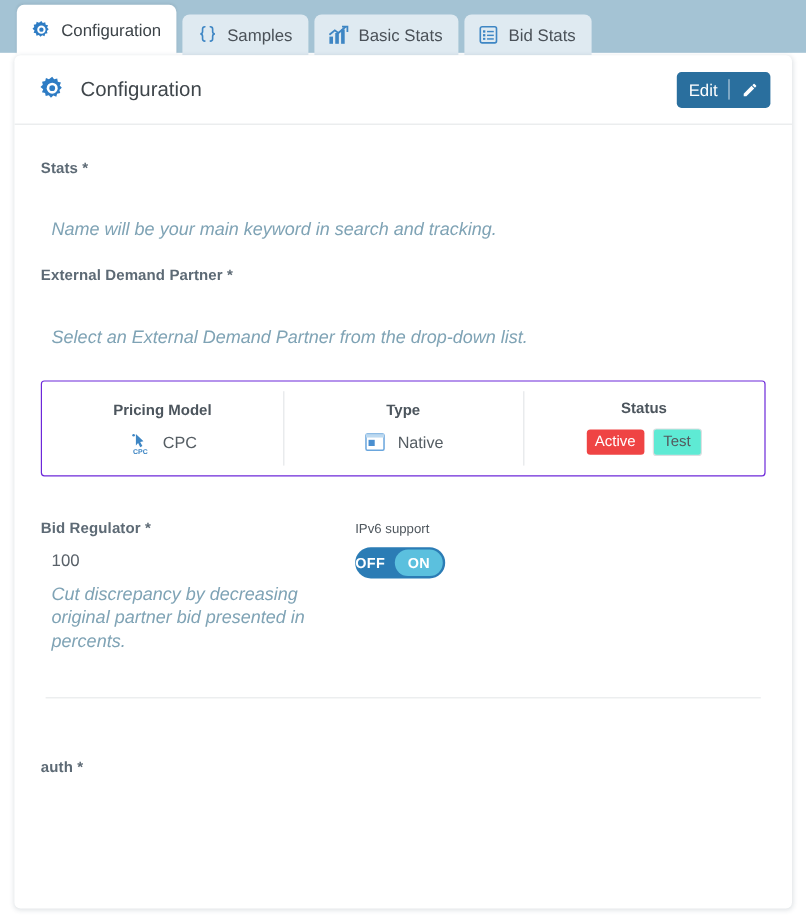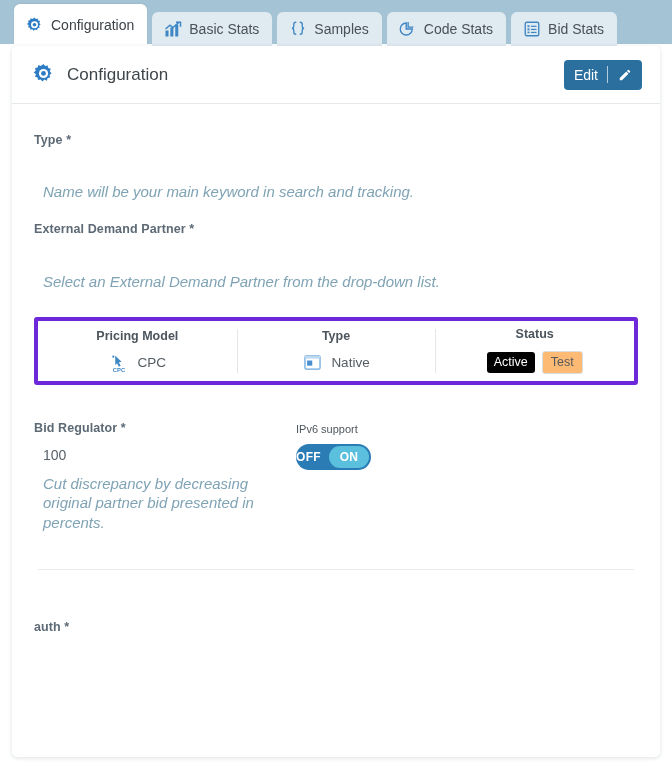--- a/index.html
+++ b/index.html
@@ -146,24 +146,24 @@
 
   .blk-name { margin-top: 29px; }
   .blk-name .hint { margin-top: 35px; margin-left: 9px; }
 
   .blk-edp { margin-top: 20px; }
   .blk-edp .hint { margin-top: 36px; margin-left: 9px; }
 
   
   .info-table {
     margin-top: 25px;
-    border: 4px solid #6d28d9;
+    border: 1px solid #6d28d9;
     border-radius: 3px;
     display: flex;
-    height: 68px;
+    height: 80px;
     box-sizing: border-box;
   }
   .info-col {
     flex: 1 1 0;
     display: flex;
     flex-direction: column;
     align-items: center;
     justify-content: center;
     position: relative;
   }
@@ -186,29 +186,29 @@
     gap: 9px;
     font-size: 13.5px;
     color: #555d63;
   }
   .info-val .vicon {
     display: flex; align-items: center; justify-content: center;
     width: 20px; height: 20px;
   }
 
   .badge-active {
-    background: #000000;
+    background: #ef4444;
     color: #ffffff;
     font-size: 12.5px;
     border-radius: 3px;
     padding: 3px 7px;
     line-height: 1.25;
   }
   .badge-test {
-    background: #fdba74;
+    background: #5eead4;
     color: #54595e;
     font-size: 12.5px;
     border: 1px solid #dcdfe1;
     border-radius: 3px;
     padding: 3px 8px;
     line-height: 1.25;
     cursor: pointer;
     text-align: center;
   }
   .status-wrap { display: flex; align-items: center; gap: 7px; }
@@ -304,54 +304,45 @@
 
   <div class="tab active">
     <span class="ticon">
       <svg width="19" height="19" viewBox="0 0 24 24" fill="#2e7cc4">
         <path d="M12 1.8l1.5 2.1 2.5-.6.5 2.5 2.5.6-1 2.4 1.7 1.9-1.9 1.7.6 2.5-2.5.5-.6 2.5-2.4-1-1.9 1.7-1.7-1.9-2.5.6-.5-2.5-2.5-.6 1-2.4L2.6 10l1.9-1.7-.6-2.5 2.5-.5.6-2.5 2.4 1z"></path>
         <circle cx="12" cy="11" r="4.4" fill="#ffffff"></circle>
         <circle cx="12" cy="11" r="2.3" fill="#2e7cc4"></circle>
       </svg>
     </span>
     <span>Configuration</span>
+  </div>
+
+  <div class="tab">
+    <span class="ticon">
+      <svg width="18" height="18" viewBox="0 0 24 24" fill="none" stroke="#3e86c4" stroke-width="1.8" stroke-linecap="round">
+        <path d="M9 3c-2 0-2.6 1-2.6 2.6v2.6c0 1.6-.9 2.6-2.4 2.8 1.5.2 2.4 1.2 2.4 2.8v2.6C6.4 18 7 19 9 19"></path>
+        <path d="M15 3c2 0 2.6 1 2.6 2.6v2.6c0 1.6.9 2.6 2.4 2.8-1.5.2-2.4 1.2-2.4 2.8v2.6c0 1.6-.6 2.6-2.6 2.6"></path>
+      </svg>
+    </span>
+    <span>Samples</span>
   </div>
 
   <div class="tab">
     <span class="ticon">
       <svg width="18" height="18" viewBox="0 0 24 24">
         <rect x="2" y="14" width="4" height="8" fill="#3e86c4"></rect>
         <rect x="8.5" y="10" width="4" height="12" fill="#3e86c4"></rect>
         <rect x="15" y="6" width="4" height="16" fill="#3e86c4"></rect>
         <path d="M2 12L8 7l4 3 8-7" stroke="#3e86c4" stroke-width="2" fill="none"></path>
         <path d="M16 3h6v6" stroke="#3e86c4" stroke-width="2" fill="none"></path>
       </svg>
     </span>
     <span>Basic Stats</span>
   </div>
 
-  <div class="tab">
-    <span class="ticon">
-      <svg width="18" height="18" viewBox="0 0 24 24" fill="none" stroke="#3e86c4" stroke-width="1.8" stroke-linecap="round">
-        <path d="M9 3c-2 0-2.6 1-2.6 2.6v2.6c0 1.6-.9 2.6-2.4 2.8 1.5.2 2.4 1.2 2.4 2.8v2.6C6.4 18 7 19 9 19"></path>
-        <path d="M15 3c2 0 2.6 1 2.6 2.6v2.6c0 1.6.9 2.6 2.4 2.8-1.5.2-2.4 1.2-2.4 2.8v2.6c0 1.6-.6 2.6-2.6 2.6"></path>
-      </svg>
-    </span>
-    <span>Samples</span>
-  </div>
-
-  <div class="tab">
-    <span class="ticon">
-      <svg width="18" height="18" viewBox="0 0 24 24">
-        <path d="M11 4a8 8 0 1 0 8 8h-8z" fill="none" stroke="#3e86c4" stroke-width="1.8"></path>
-        <path d="M13.5 2.5v7h7" fill="none" stroke="#3e86c4" stroke-width="1.8"></path>
-      </svg>
-    </span>
-    <span>Code Stats</span>
-  </div>
 
   <div class="tab">
     <span class="ticon">
       <svg width="18" height="18" viewBox="0 0 24 24">
         <rect x="3" y="3" width="18" height="18" rx="2" fill="none" stroke="#3e86c4" stroke-width="1.8"></rect>
         <rect x="6" y="7" width="2.6" height="2.6" fill="#3e86c4"></rect>
         <rect x="6" y="11.2" width="2.6" height="2.6" fill="#3e86c4"></rect>
         <rect x="6" y="15.4" width="2.6" height="2.2" fill="#3e86c4"></rect>
         <rect x="10.5" y="7.6" width="7.5" height="1.6" fill="#3e86c4"></rect>
         <rect x="10.5" y="11.8" width="7.5" height="1.6" fill="#3e86c4"></rect>
@@ -382,21 +373,21 @@
         <svg width="14" height="14" viewBox="0 0 24 24" fill="#ffffff">
           <path d="M3 17.2V21h3.8L18 9.8 14.2 6 3 17.2zM20.7 6.9a1 1 0 0 0 0-1.4l-2.2-2.2a1 1 0 0 0-1.4 0l-1.8 1.8L19.1 8.7l1.6-1.8z"></path>
         </svg>
       </span>
     </button>
   </div>
 
   <div class="card-body">
 
     <div class="blk-name">
-      <div class="field-label">Type *</div>
+      <div class="field-label">Stats *</div>
       <div class="hint">Name will be your main keyword in search and tracking.</div>
     </div>
 
     <div class="blk-edp">
       <div class="field-label">External Demand Partner *</div>
       <div class="hint">Select an External Demand Partner from the drop-down list.</div>
     </div>
 
     <div class="info-table">
 

